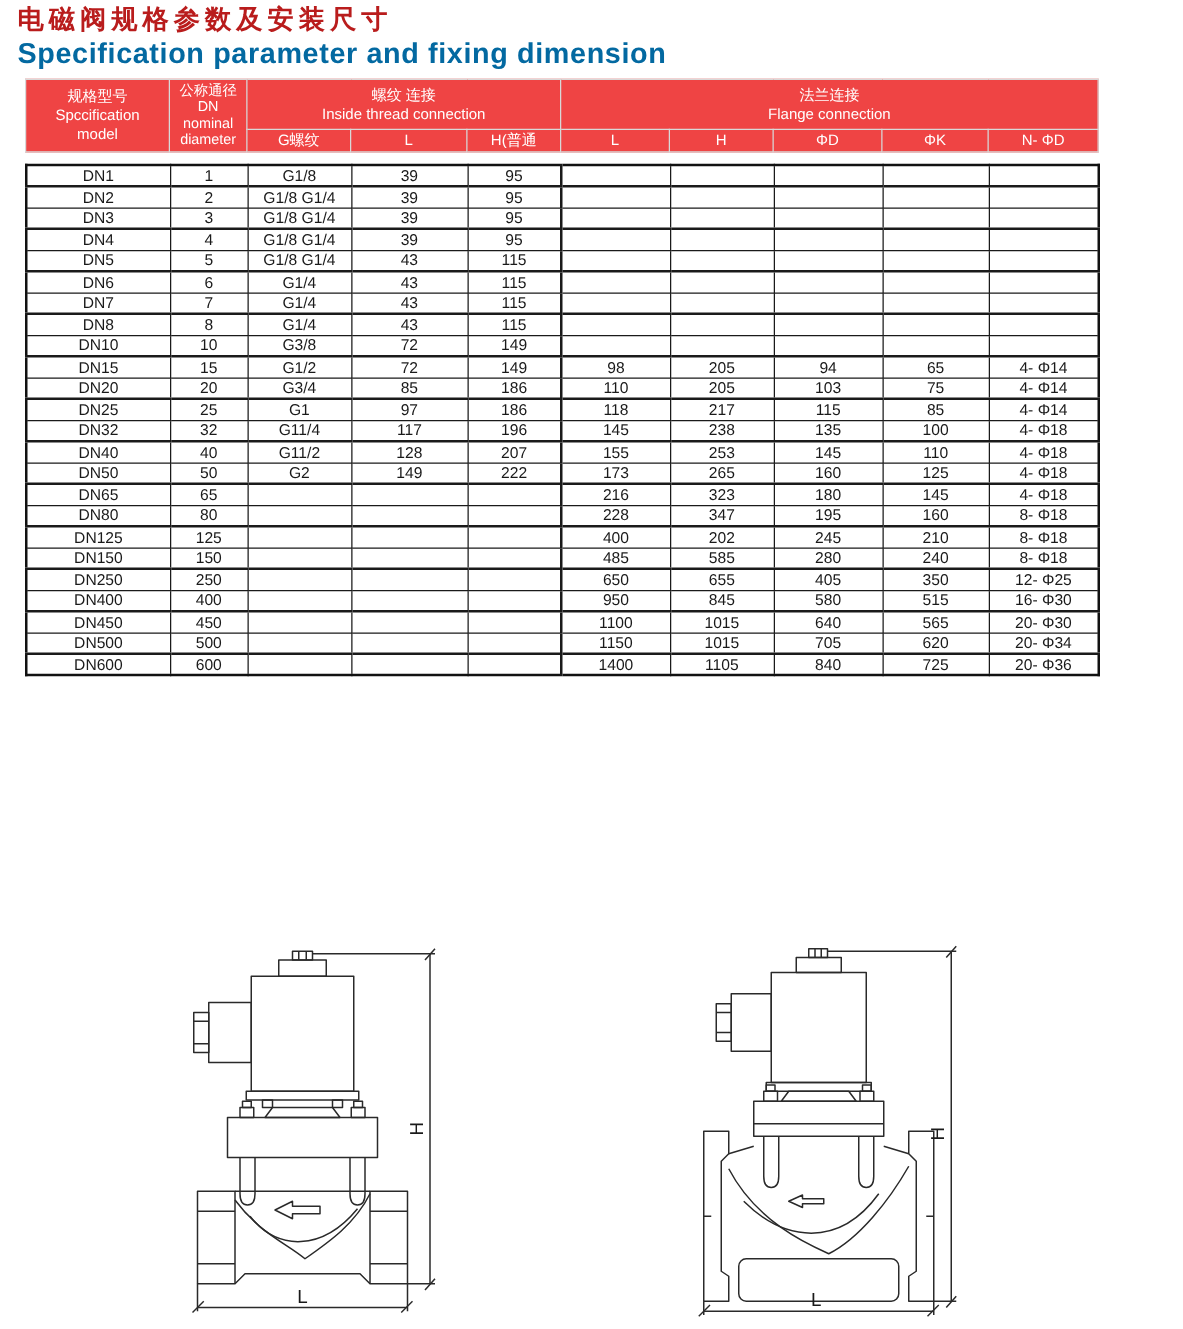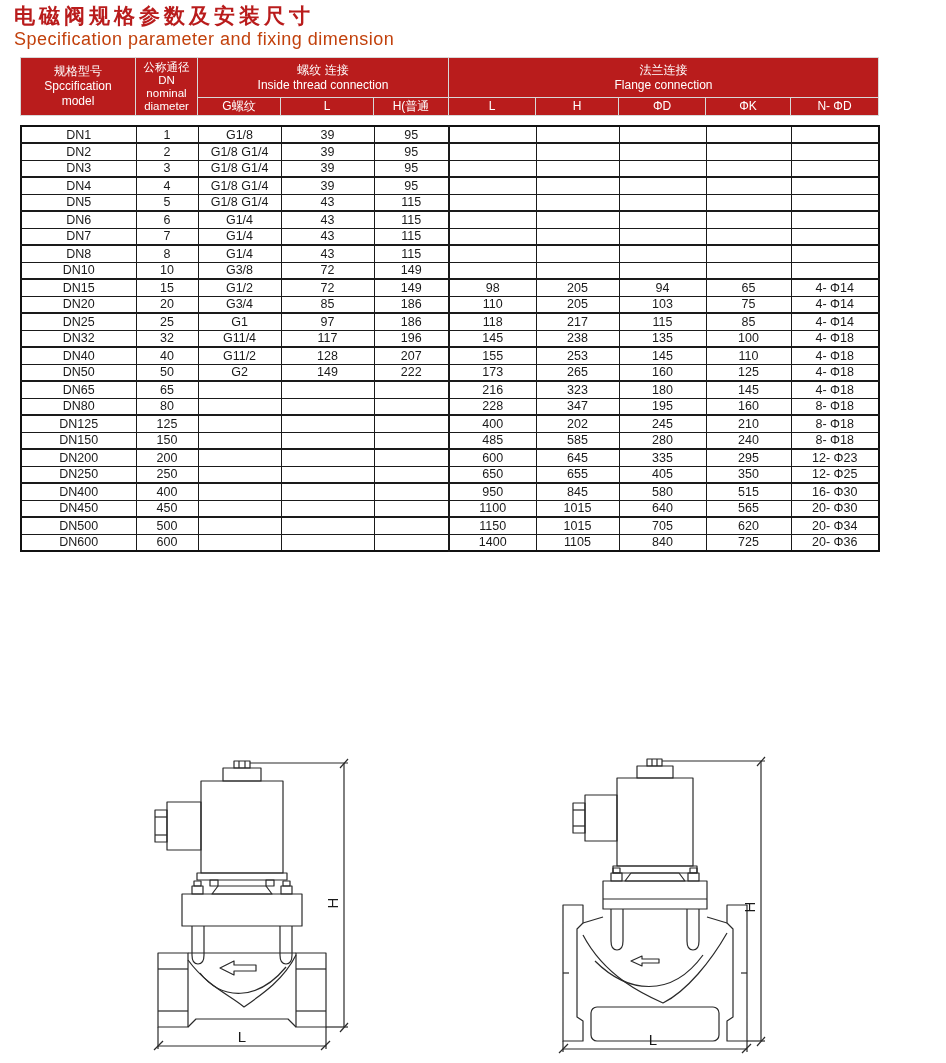--- a/index.html
+++ b/index.html
@@ -10,31 +10,31 @@
     color:#111; position:relative; overflow:hidden;
   }
 
   
   .titles { padding:4px 0 0 14px; }
   .title-zh {
     font-size:21px; font-weight:bold; letter-spacing:4px;
     line-height:1.15; color:#b91c1c;
   }
   .title-en {
-    font-size:18px; font-weight:normal; letter-spacing:0.5px;
-    color:#c2410c; margin-top:1px;
+    font-size:23px; font-weight:bold; letter-spacing:0.5px;
+    color:#0369a1; margin-top:1px;
   }
 
   
   .table-wrap { margin:7px 0 0 20px; width:858px; }
 
   table { border-collapse:collapse; table-layout:fixed; width:858px; }
 
   
-  table.hdr { background:#b91c1c; color:#fff; }
+  table.hdr { background:#ef4444; color:#fff; }
   table.hdr td {
     border:1px solid #d8d8d8;
     text-align:center; vertical-align:middle;
     font-size:12px; line-height:1.25; padding:1px 0;
   }
   table.hdr tr.grp td { height:40px; }
   table.hdr tr.sub td { height:17px; font-size:12px; }
   table.hdr td.rowspan-cell { font-size:12px; }
   .hdr-small { font-size:11.5px; line-height:1.12; }
 
@@ -353,32 +353,20 @@
           <td></td>
           <td></td>
           <td></td>
           <td>485</td>
           <td>585</td>
           <td>280</td>
           <td>240</td>
           <td>8- Φ18</td>
         </tr>
         <tr>
-          <td>DN200</td>
-          <td>200</td>
-          <td></td>
-          <td></td>
-          <td></td>
-          <td>600</td>
-          <td>645</td>
-          <td>335</td>
-          <td>295</td>
-          <td>12- Φ23</td>
-        </tr>
-        <tr>
           <td>DN250</td>
           <td>250</td>
           <td></td>
           <td></td>
           <td></td>
           <td>650</td>
           <td>655</td>
           <td>405</td>
           <td>350</td>
           <td>12- Φ25</td>

